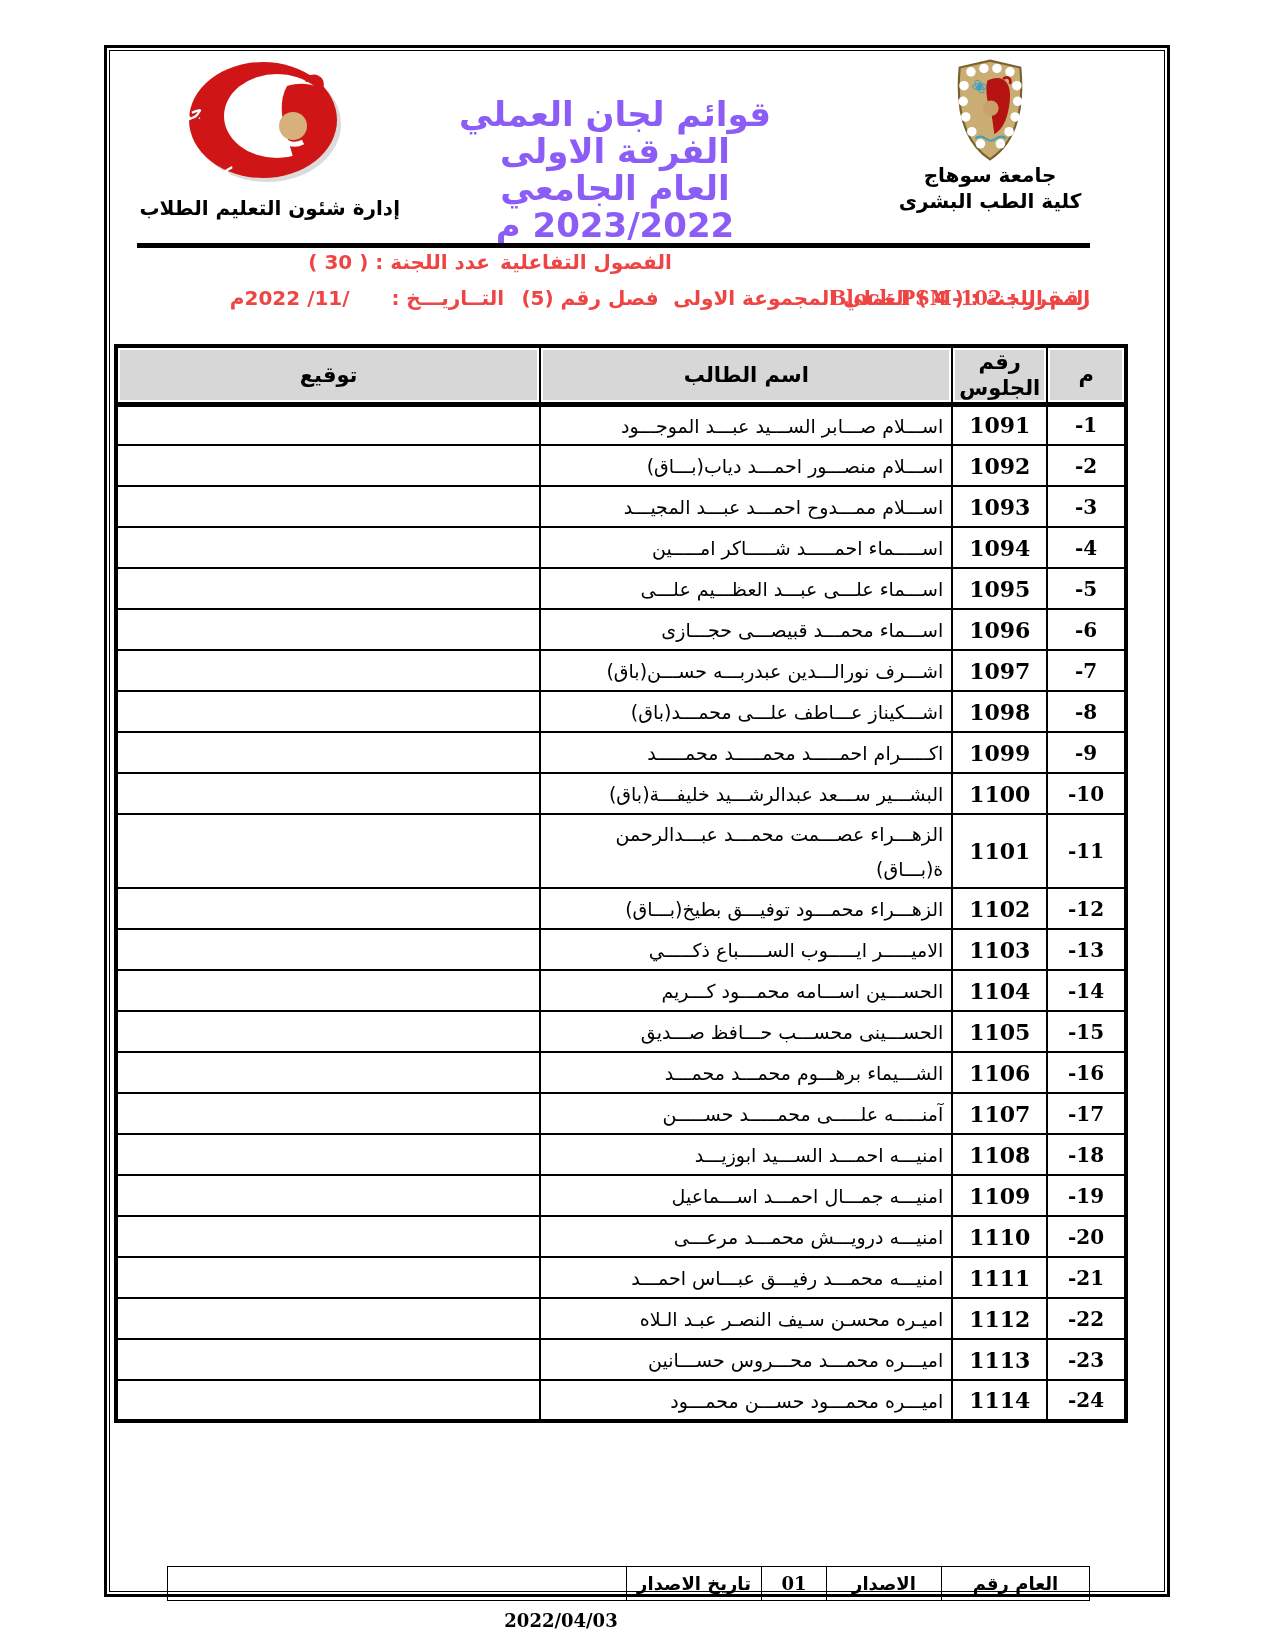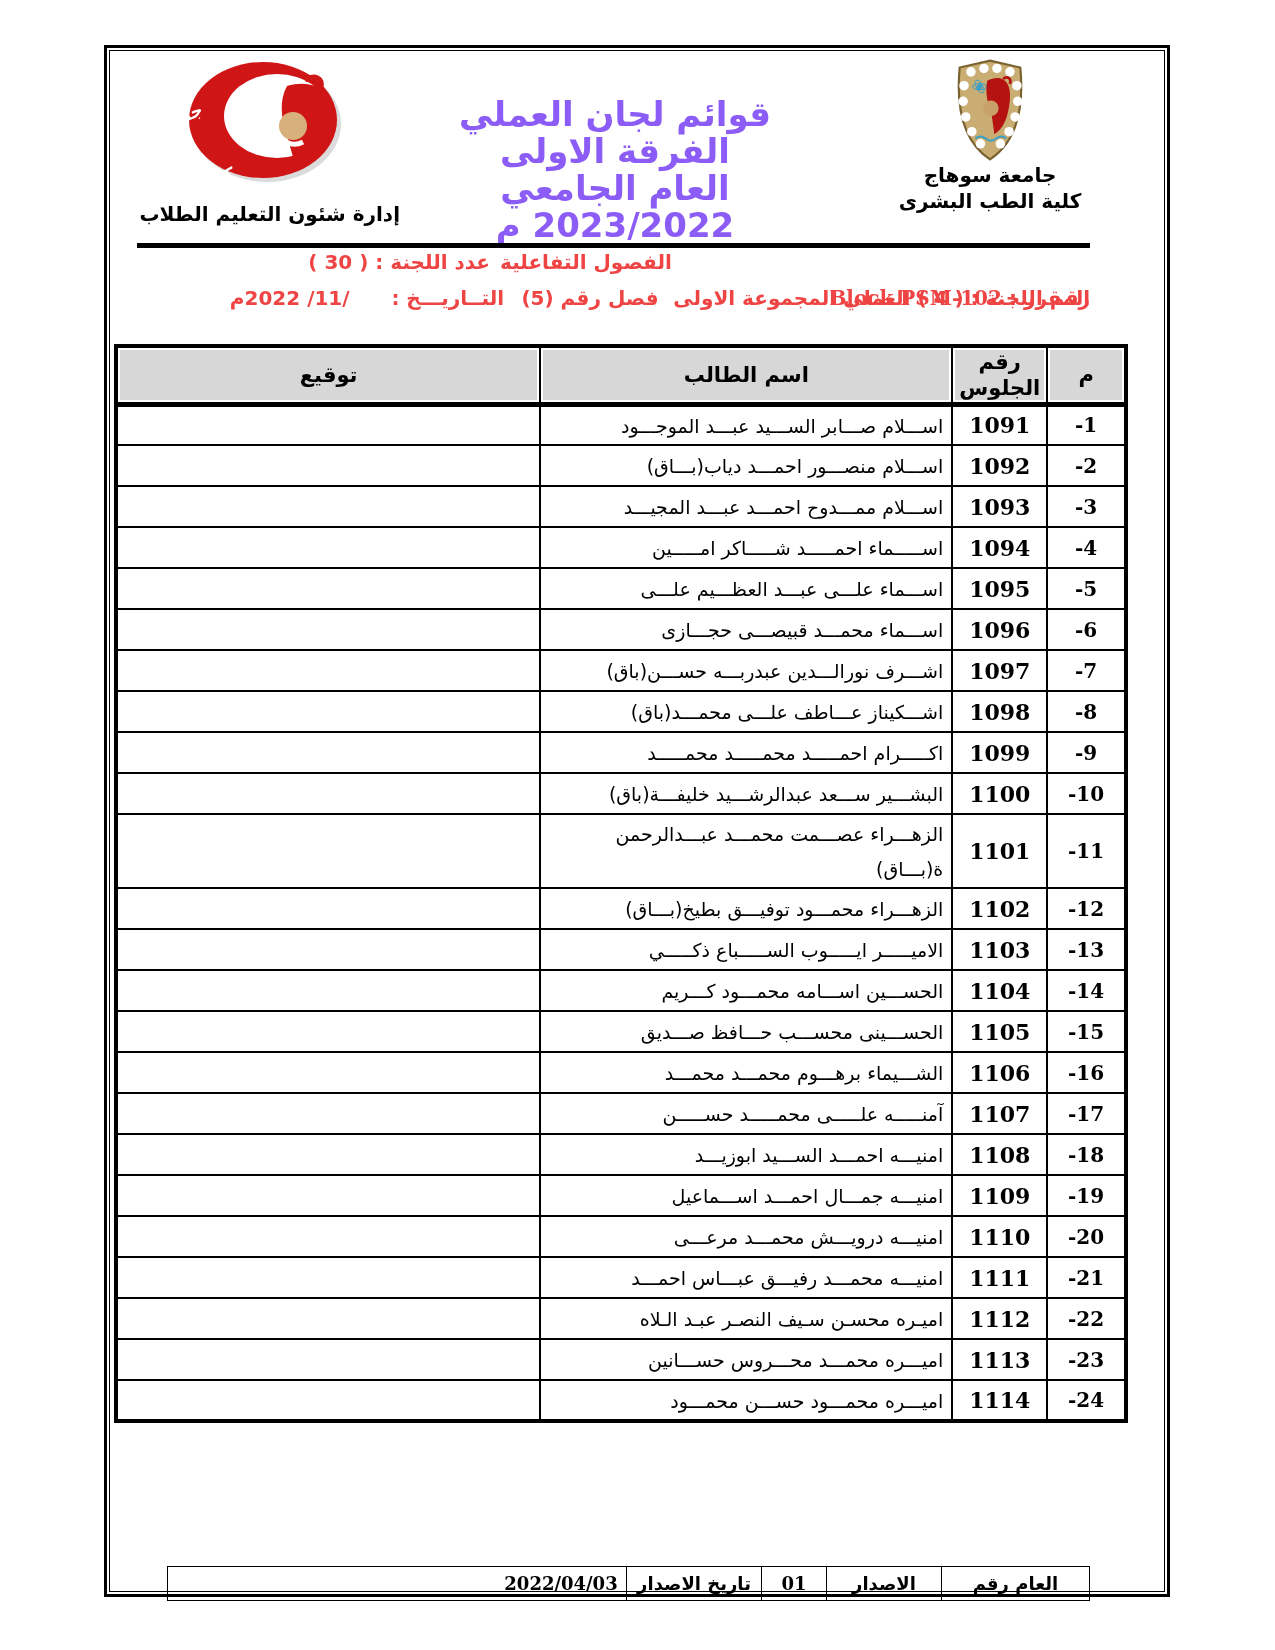--- a/index.html
+++ b/index.html
@@ -12,21 +12,21 @@
   .frame{ position:absolute; left:104px; top:45px; width:1066px; height:1552px;
           border:3px solid #000; }
   .frame::after{ content:""; position:absolute; inset:2px; border:1px solid #000; }
 
   
   .hdr-right{ position:absolute; top:58px; left:890px; width:200px; text-align:center; }
   .hdr-right .cap{ font-weight:bold; font-size:20px; line-height:26px; color:#000; }
   .hdr-center{ position:absolute; top:96px; left:430px; width:370px; text-align:center; }
   .hdr-center .t{ font-weight:bold; font-size:34px; line-height:37px; color:#8b5cf6; }
   .hdr-left{ position:absolute; top:58px; left:150px; width:250px; text-align:center; }
-  .hdr-left .cap{ font-weight:bold; font-size:20px; margin-top:16px; white-space:nowrap; }
+  .hdr-left .cap{ font-weight:bold; font-size:20px; margin-top:10px; white-space:nowrap; }
 
   .rule{ position:absolute; left:137px; top:243px; width:953px; height:5px; background:#000; }
 
   
   .info{ position:absolute; font-weight:bold; font-size:20px; color:#ef4444; white-space:nowrap; }
   .i-r1{ top:250px; right:185px; text-align:right;margin-top:36px; }
   .i-c1{ top:250px; left:500px; width:180px; text-align:left; }
   .i-l1{ top:250px; left:190px; width:300px; text-align:right; }
   .i-r2{ top:286px; right:185px; text-align:right; }
   .i-c2{ top:286px; left:500px; width:180px; text-align:center; }
@@ -49,21 +49,21 @@
   td.seat{ text-align:center; font-family:"DejaVu Serif", serif; font-weight:bold; font-size:22px; }
   td.name{ font-weight:normal; font-size:19px; padding:2px 8px 0 4px; text-align:right;
            white-space:pre-line; line-height:35px; }
   td.sig{ background:#fff; }
 
   
   .foot{ position:absolute; left:167px; top:1566px; width:923px; height:35px;
          display:flex; direction:rtl; border:1px solid #000; }
   .foot .cell{ border-left:1px solid #000; display:flex; align-items:center; justify-content:center;
                font-weight:bold; font-size:18px; height:100%; white-space:nowrap; }
-  .foot .cell:last-child{ border-left:none; }
+  .foot .cell:last-child{ border-left:none;margin-top:37px; }
   .foot .val{ font-family:"DejaVu Serif", serif; direction:ltr; }
 </style>
 </head>
 <body>
 
 <div class="page">
   <div class="frame"></div>
 
   <div class="hdr-right">
     <svg width="92" height="104" viewBox="0 0 90 120" style="display:block;margin:0 auto;">

